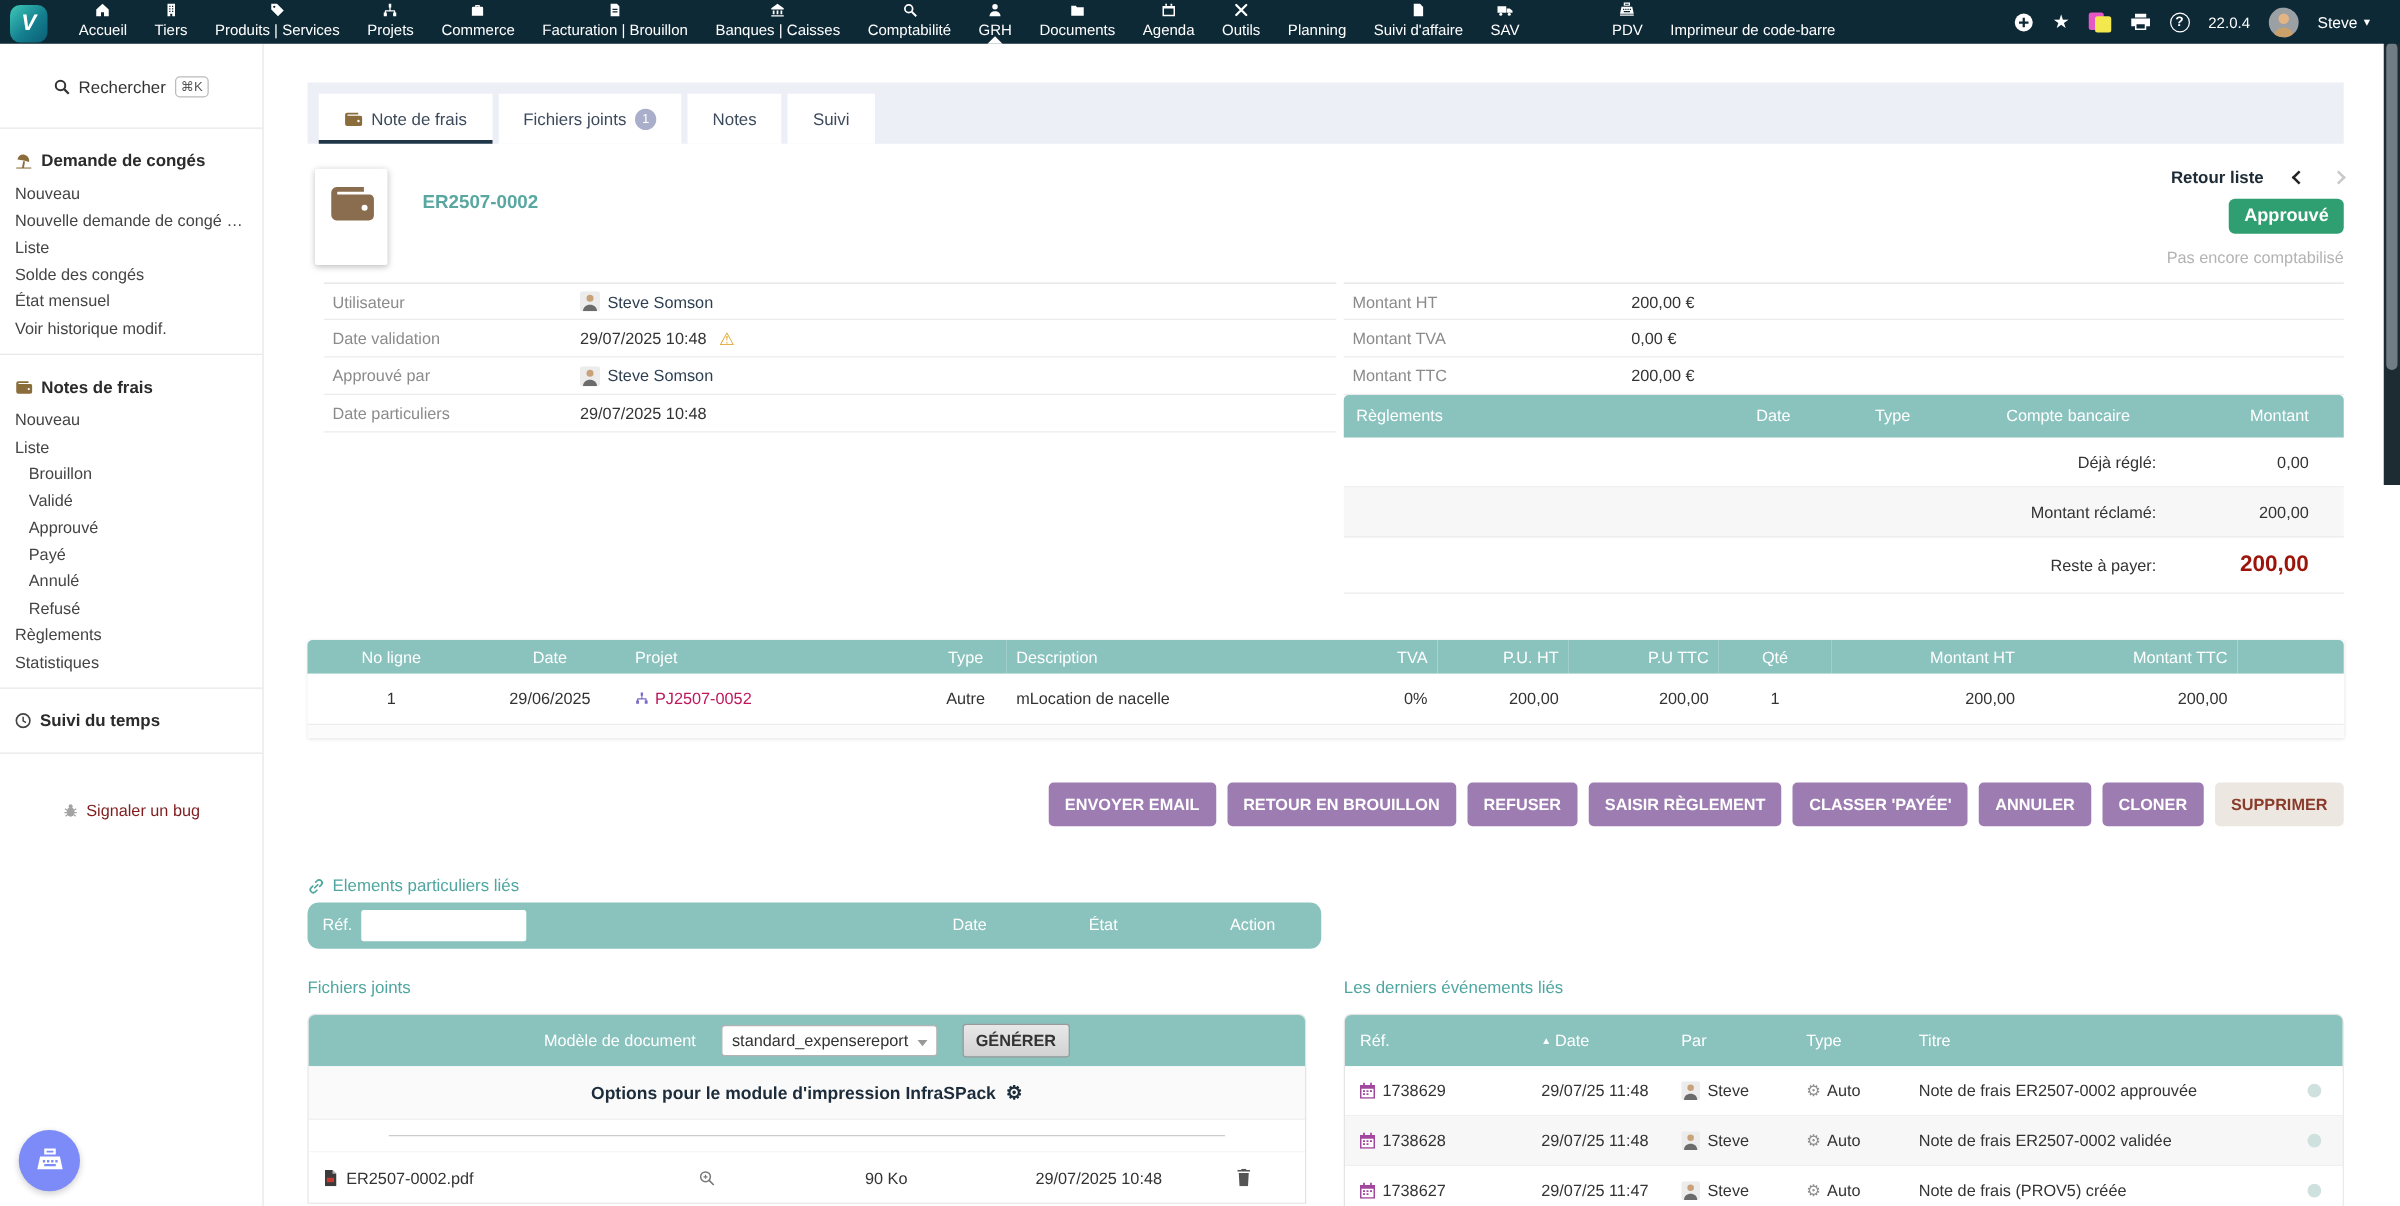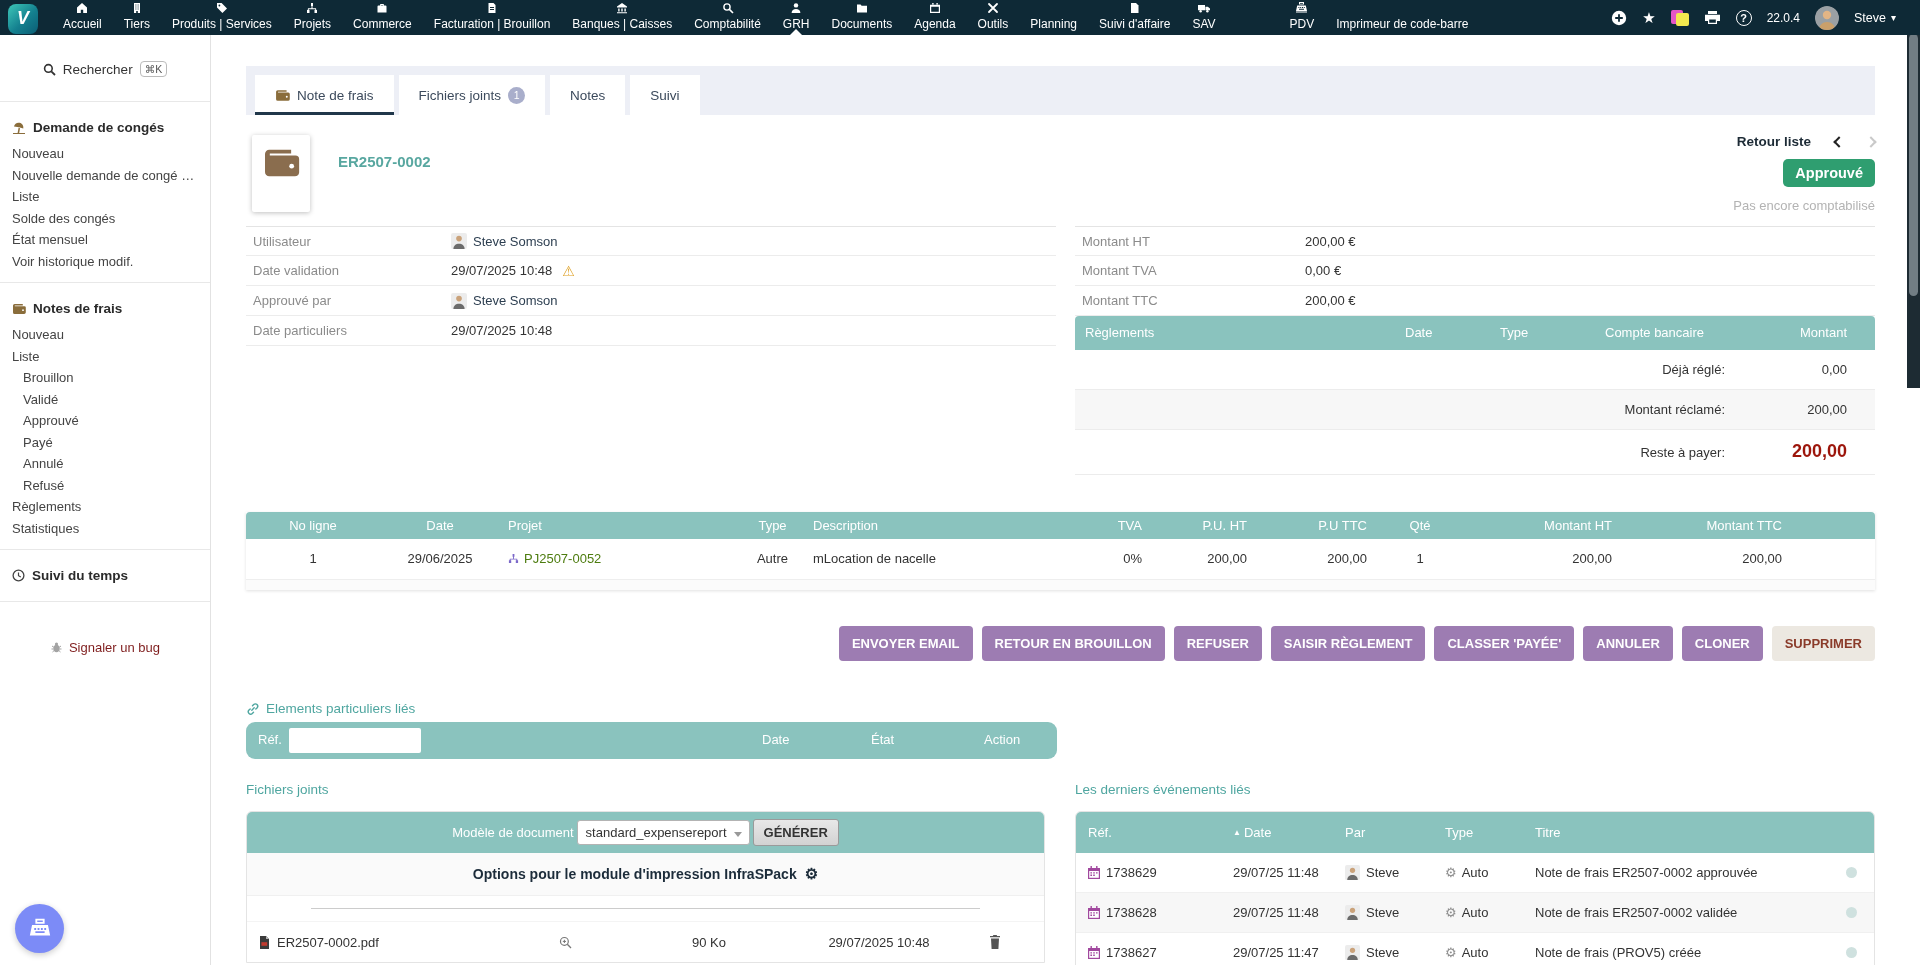--- a/index.html
+++ b/index.html
@@ -70,21 +70,21 @@
   .backlist{position:absolute;top:99px;right:45px;display:flex;align-items:center;gap:24px;}
   .backlist-label{font-weight:bold;font-size:13.5px;color:#1d2b36;cursor:pointer;}
   .chev{display:inline-block;width:8px;height:8px;border-left:2.5px solid #222;border-bottom:2.5px solid #222;
     transform:rotate(45deg);cursor:pointer;}
   .chev.right{transform:rotate(225deg);border-color:#c9c9c9;}
   .status-badge{position:absolute;top:124px;right:45px;background:#2f9e70;color:#fff;font-weight:bold;
     font-size:14.5px;padding:6px 12px;border-radius:5px;}
   .acct-note{position:absolute;top:163px;right:45px;color:#b3b3b3;font-size:13px;}
 
   
-  .fields{position:absolute;left:35px;top:191px;width:810px;}
+  .fields{position:absolute;left:48px;top:191px;width:810px;}
   .frow{display:flex;align-items:center;height:30px;border-bottom:1px solid #ececec;font-size:13px;}
   .frow:first-child{border-top:1px solid #e4e4e4;}
   .flabel{width:205px;color:#8b8b8b;padding-left:7px;}
   .fvalue{color:#333;display:flex;align-items:center;gap:6px;}
   .user-link{color:#2c3e50;cursor:pointer;}
   .warn{color:#dd9f21;font-size:14px;margin-left:4px;}
 
   
   .amounts{position:absolute;left:864px;top:191px;width:800px;}
   .arow{display:flex;align-items:center;height:30px;border-bottom:1px solid #ececec;font-size:13px;}
@@ -104,21 +104,21 @@
 
   
   .lines{position:absolute;left:35px;top:477px;width:1629px;border-collapse:collapse;font-size:13px;
     box-shadow:0 1px 3px rgba(0,0,0,.12);}
   .lines thead th{background:#8ac3be;color:#fff;font-weight:normal;height:27px;padding:0 8px;}
   .lines thead th:first-child{border-radius:4px 0 0 0;}
   .lines thead th:last-child{border-radius:0 4px 0 0;}
   .lines tbody td{background:#fff;height:40px;padding:0 8px;color:#333;border-bottom:1px solid #eee;}
   .lines tfoot td{background:#fbfbfb;height:11px;}
   .tc{text-align:center;} .tl{text-align:left;} .tr{text-align:right;}
-  .proj-link{color:#4d7c0f;cursor:pointer;display:inline-flex;align-items:center;gap:5px;}
+  .proj-link{color:#be185d;cursor:pointer;display:inline-flex;align-items:center;gap:5px;}
 
   
   .actions{position:absolute;left:35px;top:591px;width:1629px;display:flex;justify-content:flex-end;gap:9px;}
   .btn{background:#9d7cb2;color:#fff;font-weight:bold;font-size:13px;padding:10px 13px;border-radius:4px;
     cursor:pointer;white-space:nowrap;font-family:"Liberation Sans",sans-serif;border:none;}
   .btn.delete{background:#ece8e1;color:#8a3b2a;}
 
   
   .linked-title{position:absolute;left:35px;top:666px;color:#4fa6a0;font-size:13.5px;display:flex;
     align-items:center;gap:6px;}
@@ -127,21 +127,21 @@
   .linked-bar .lb-ref{position:absolute;left:12px;top:10px;}
   .linked-bar input{position:absolute;left:43px;top:6px;width:132px;height:25px;border:none;border-radius:2px;
     padding:0 6px;font-size:13px;font-family:"Liberation Sans",sans-serif;}
   .lb-col{position:absolute;top:10px;}
 
   
   .files-title{position:absolute;left:35px;top:747px;color:#4fa6a0;font-size:13.5px;}
   .files{position:absolute;left:35px;top:776px;width:799px;border:1px solid #e4e4e4;border-radius:6px 6px 0 0;
     font-size:13px;}
   .files-head{height:41px;background:#8ac3be;border-radius:5px 5px 0 0;display:flex;align-items:center;
-    justify-content:center;gap:3px;color:#fff;}
+    justify-content:center;gap:20px;color:#fff;}
   .sel{background:#fff;border:1px solid #b3b3b3;border-radius:3px;color:#333;padding:4px 22px 4px 8px;
     position:relative;cursor:pointer;}
   .sel::after{content:"";position:absolute;right:7px;top:11px;border-left:4px solid transparent;
     border-right:4px solid transparent;border-top:5px solid #999;}
   .gen-btn{background:linear-gradient(#e8e8e8,#d2d2d2);border:1px solid #9a9a9a;border-radius:3px;
     color:#333;font-weight:bold;font-size:13px;padding:5px 10px;cursor:pointer;font-family:"Liberation Sans",sans-serif;}
   .files-opt{height:43px;background:#fafafa;display:flex;align-items:center;justify-content:center;gap:8px;
     font-weight:bold;font-size:14px;color:#1c2c3a;border-bottom:1px solid #f0f0f0;}
   .gear{color:#1c2c3a;font-size:15px;cursor:pointer;}
   .files-divrow{height:26px;background:#fff;display:flex;align-items:center;border-bottom:1px solid #f4f4f4;}

